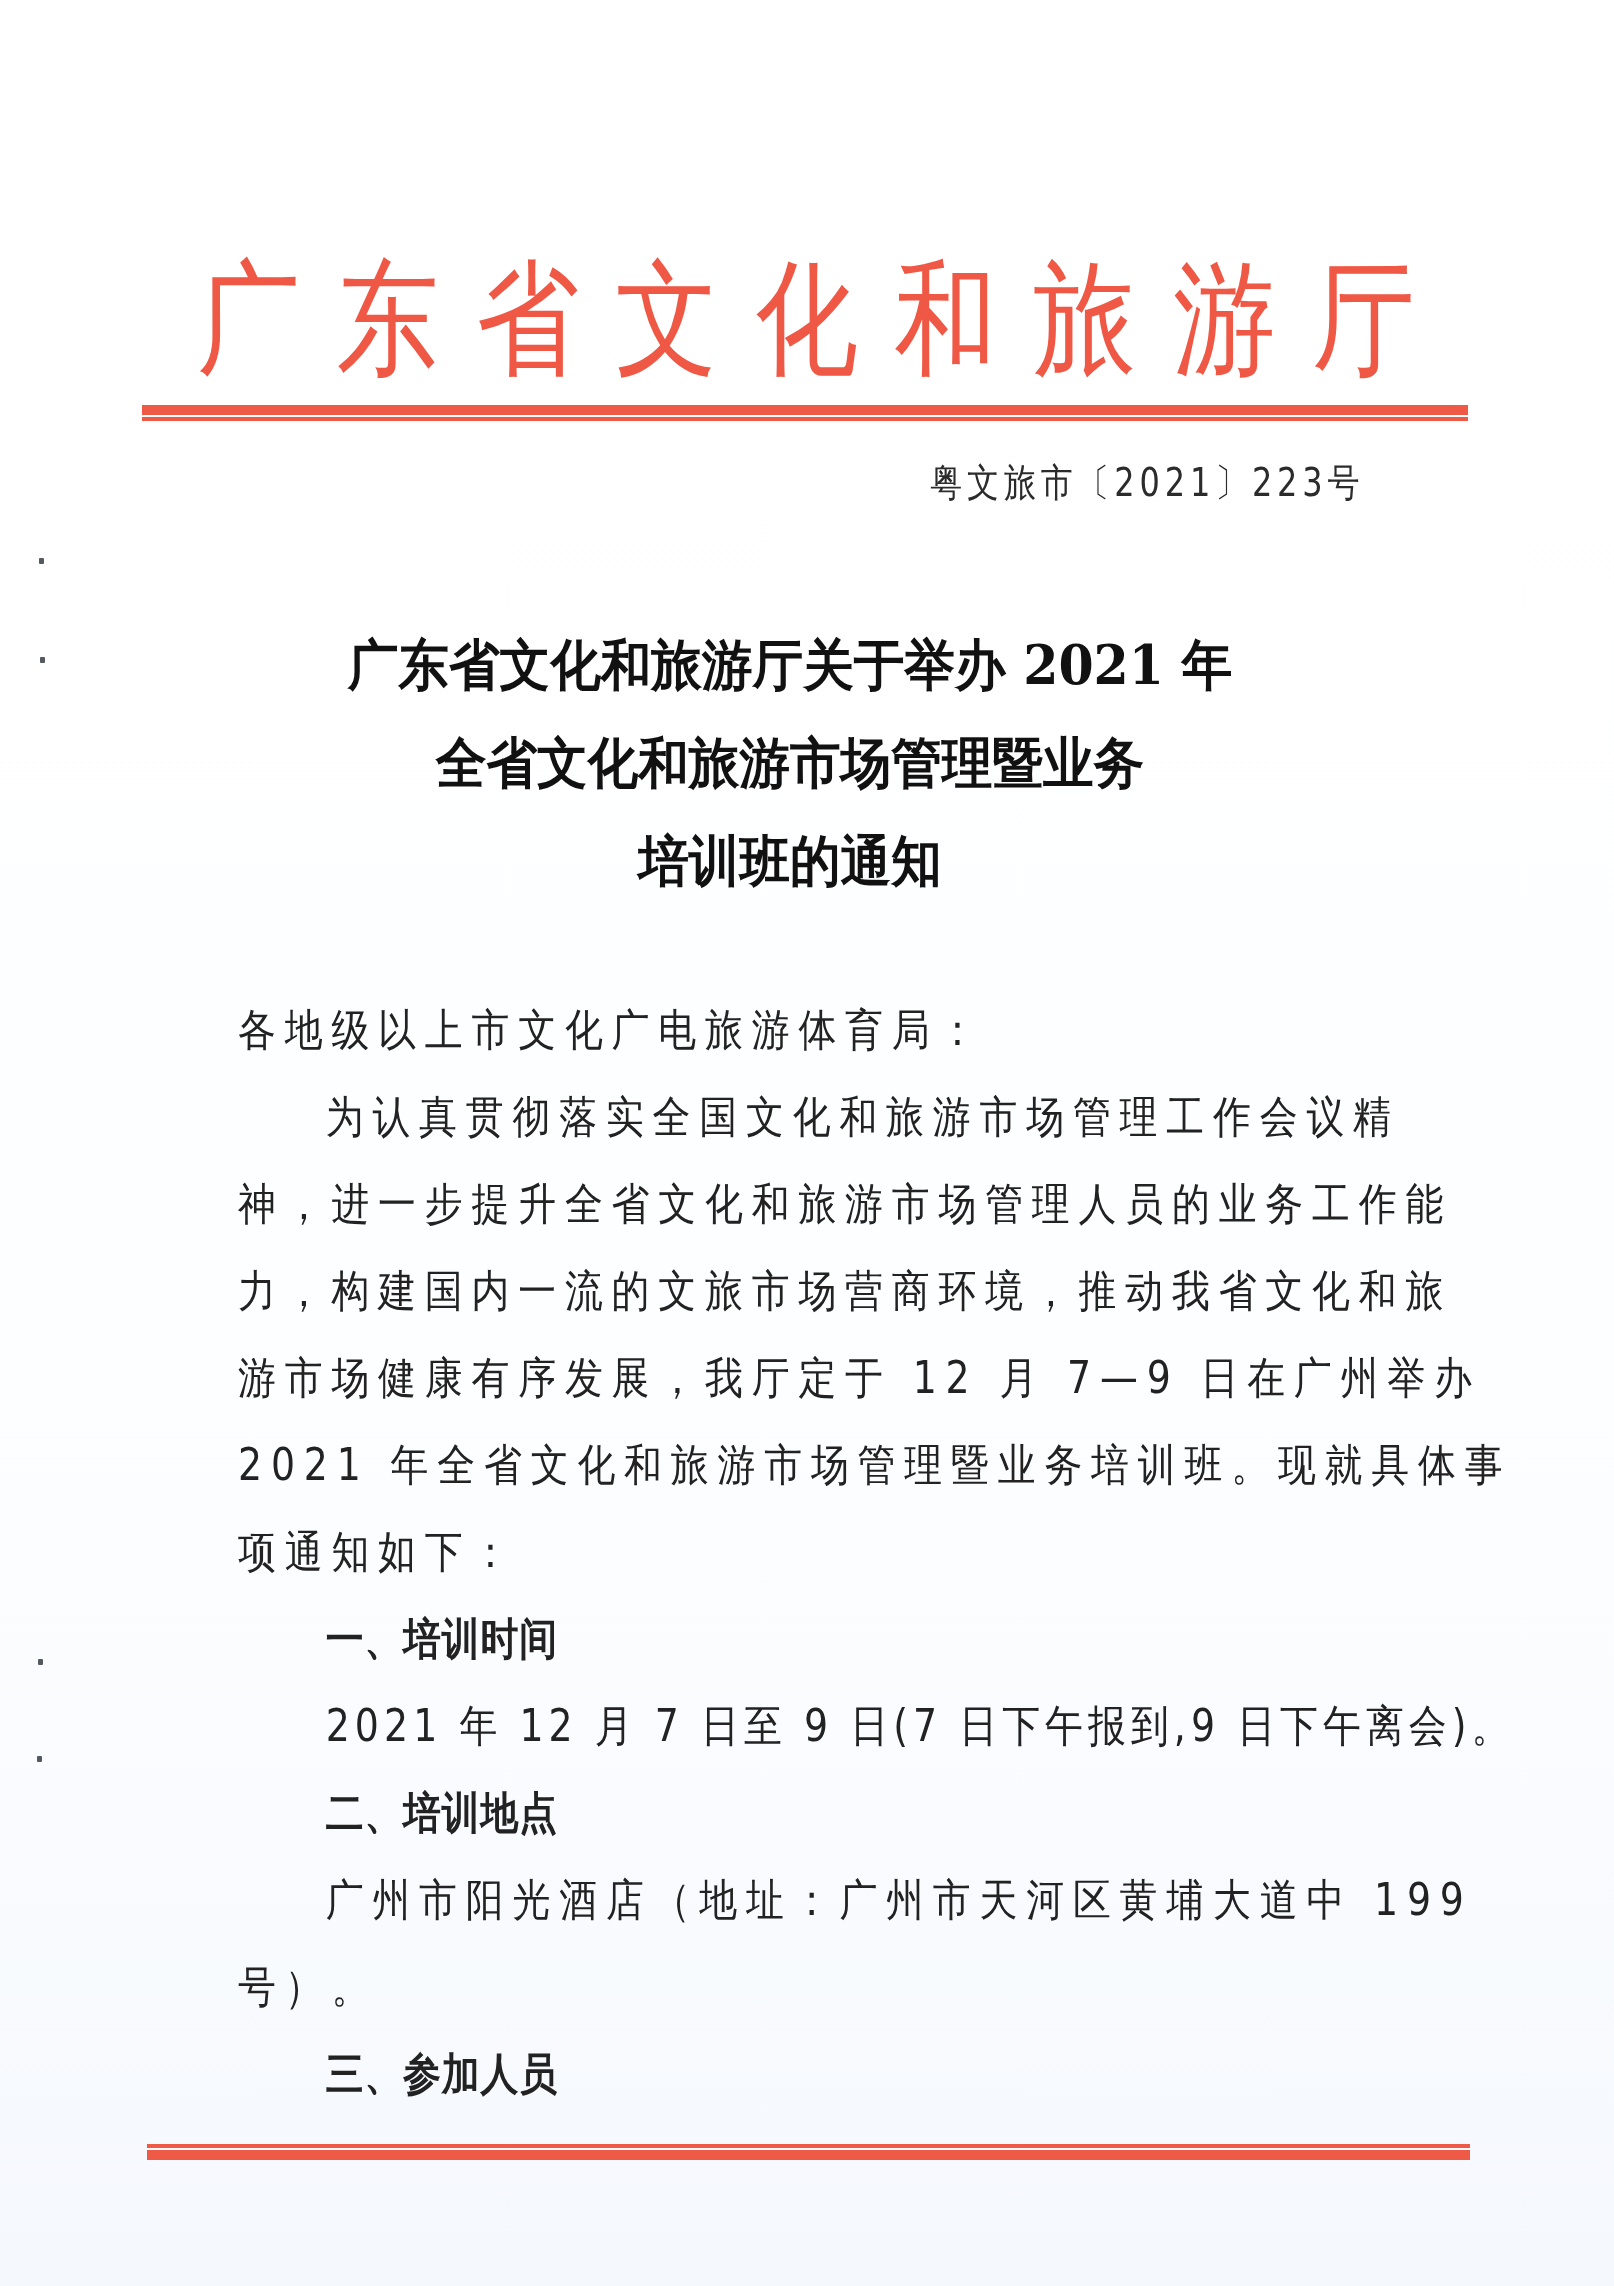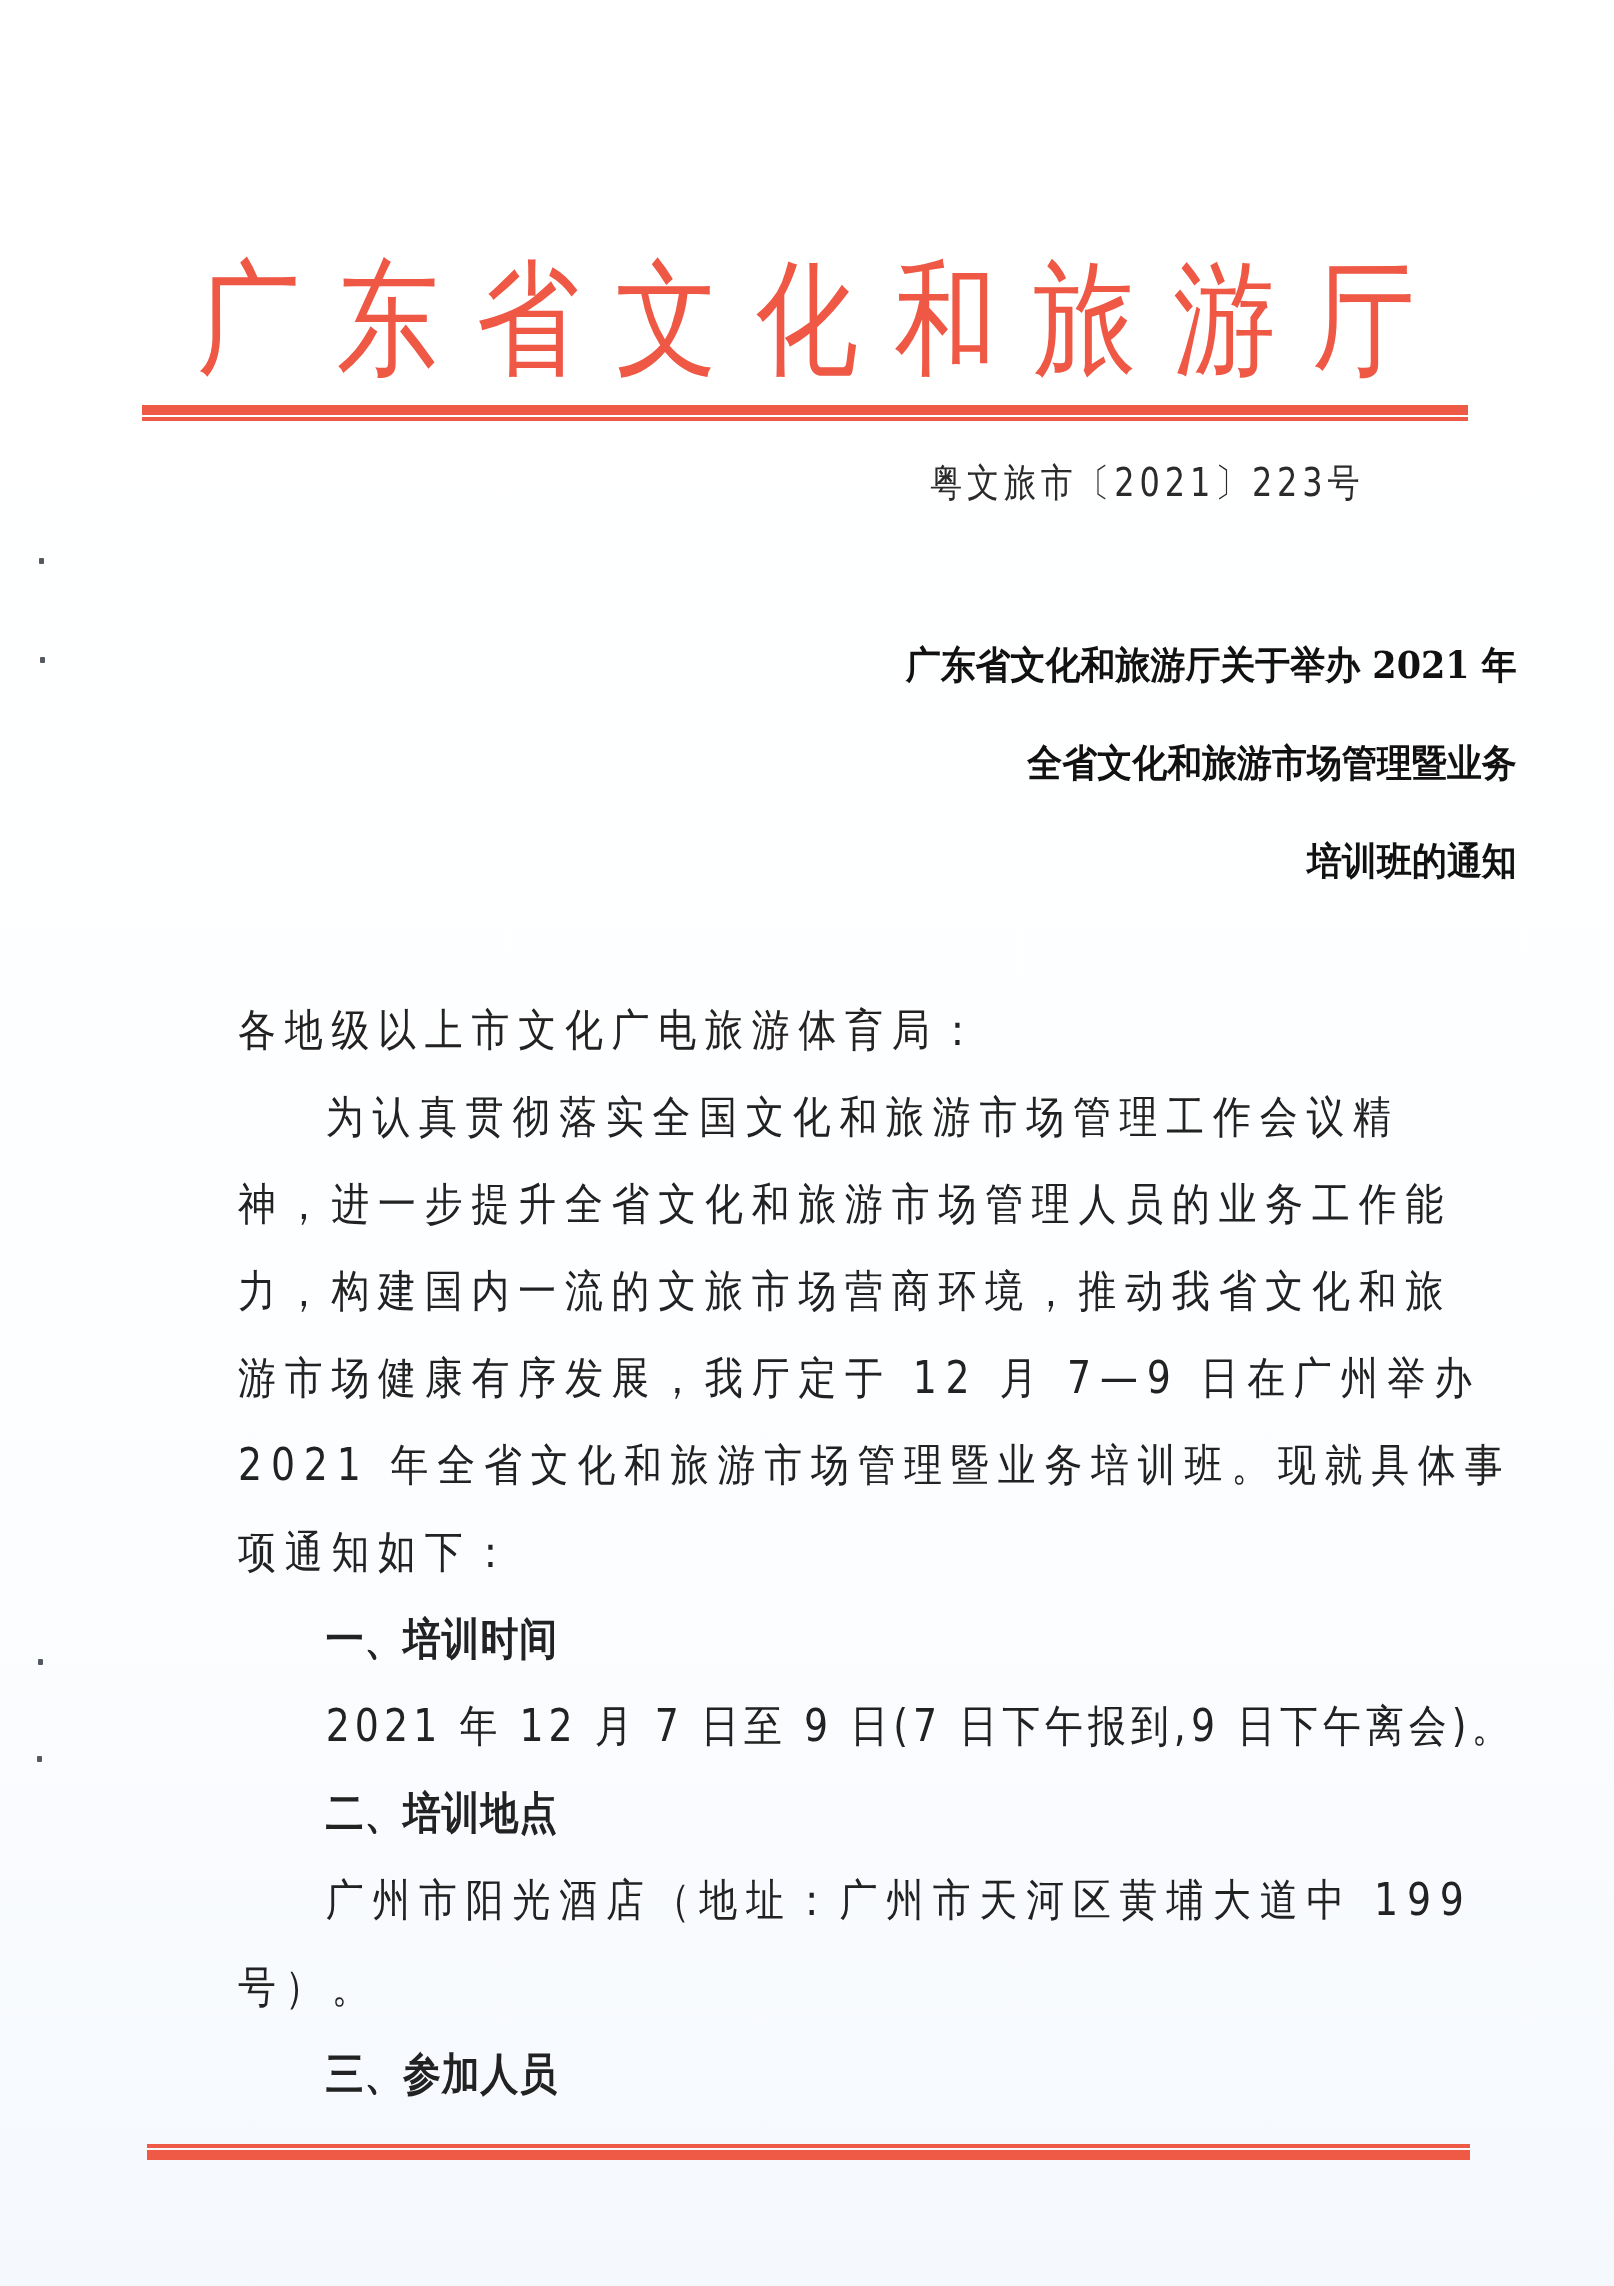--- a/index.html
+++ b/index.html
@@ -34,23 +34,23 @@
   .rule { position: absolute; background: #ef5a46; }
   .doc-number {
     position: absolute; right: 250px; top: 456px;
     font-family: "DejaVu Sans", "Liberation Sans", sans-serif;
     font-size: 39px; letter-spacing: 5.9px; color: #2b2b2b;
     transform: scaleX(0.82); transform-origin: right center;
     white-space: nowrap;
   }
   .title {
     position: absolute; left: 0; width: 1580px; top: 616px;
-    text-align: right;
+    text-align: center;
     font-family: "DejaVu Serif", "Liberation Serif", serif;
-    font-weight: bold; font-size: 38px; line-height: 98px;
+    font-weight: bold; font-size: 55px; line-height: 98px;
     color: #111;
   }
   .title div { transform: scaleX(0.92); }
   .body {
     position: absolute; left: 238px; top: 986px; width: 1127px;
     font-family: "DejaVu Sans", "Liberation Sans", sans-serif;
     font-size: 44px; line-height: 87px; color: #222;
   }
   .line {
     height: 87px; white-space: nowrap;

